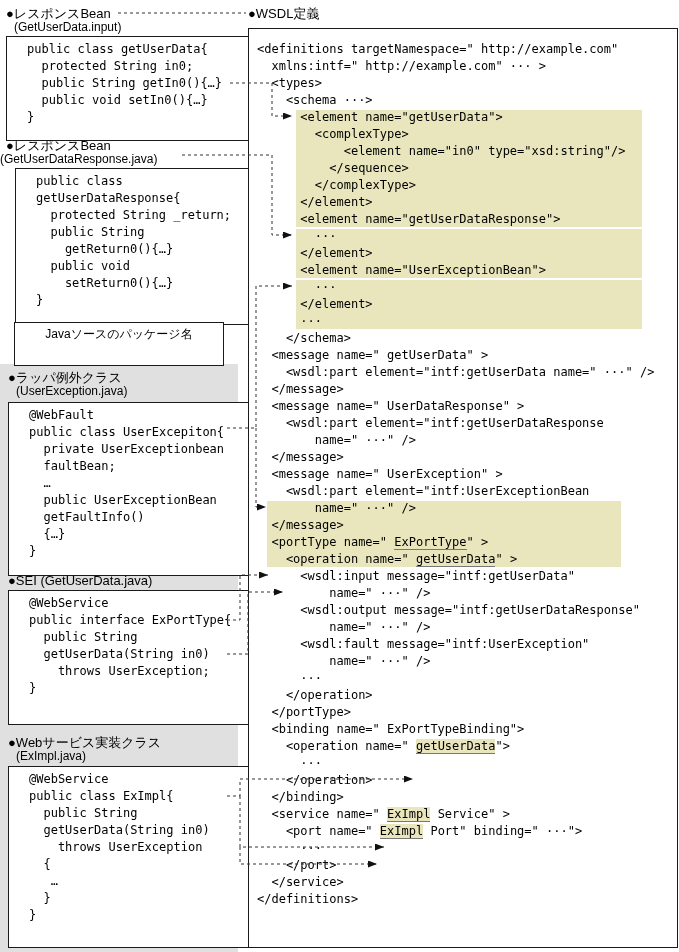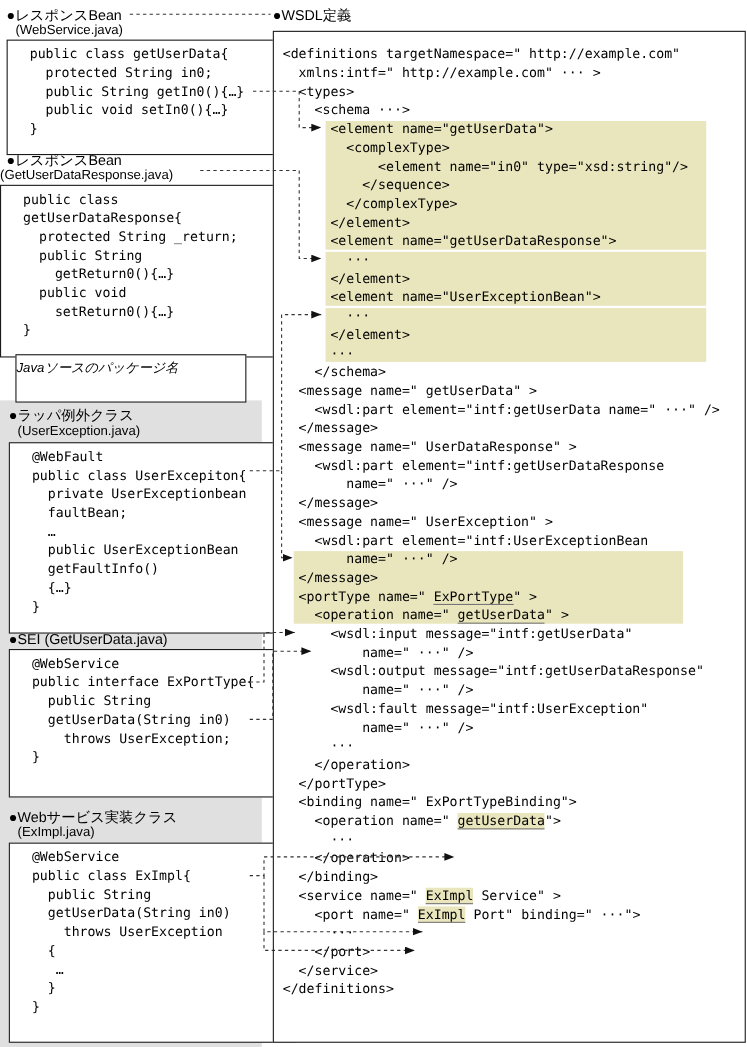--- a/index.html
+++ b/index.html
@@ -9,49 +9,49 @@
   }
   .abs{position:absolute}
   .heading{font-size:13px;white-space:nowrap}
   .subheading{font-size:12px;white-space:nowrap}
   .codebox{
     position:absolute;background:#fff;border:1px solid #1a1a1a;
     padding:4px 20px;font:12px/17px "DejaVu Sans Mono",monospace;white-space:pre;
   }
   .pkgbox{
     position:absolute;background:#fff;border:1px solid #1a1a1a;
-    text-align:left;font-size:12px;line-height:16px;padding-top:3px;font-style:italic;
+    text-align:center;font-size:12px;line-height:16px;padding-top:3px;
   }
   .graybg{position:absolute;background:var(--gray-bg,#e0e0e0)}
   .wsdlbox{position:absolute;background:#fff;border:1px solid #1a1a1a}
   .wsdl-code{
     position:absolute;inset:0;padding:12px 0 0 8px;
     font:12px/17px "DejaVu Sans Mono",monospace;
   }
   .wline{position:relative;z-index:1;white-space:pre}
   .hlw{background:var(--highlight,#e9e6bd);border-bottom:1px solid #777}
   .hl-block{position:absolute;z-index:0;background:var(--highlight,#e9e6bd)}
   .connectors{position:absolute;left:0;top:0;pointer-events:none;z-index:5}
 </style>
 </head>
 <body>
 
 <div class="graybg" style="left:0;top:364px;width:238px;height:588px"></div>
 
 <div class="heading abs" style="left:6px;top:5px">●レスポンスBean</div>
-<div class="subheading abs" style="left:14px;top:20px">(WebService.java)</div>
+<div class="subheading abs" style="left:14px;top:20px">(GetUserData.input)</div>
 <div class="codebox" style="left:6px;top:36px;width:224px;height:95px">public class getUserData{
   protected String in0;
   public String getIn0(){…}
   public void setIn0(){…}
 }</div>
 
 <div class="heading abs" style="left:6px;top:137px">●レスポンスBean</div>
 <div class="subheading abs" style="left:0;top:152px">(GetUserDataResponse.java)</div>
-<div class="codebox" style="left:0;top:168px;width:224px;height:147px">public class
+<div class="codebox" style="left:15px;top:168px;width:224px;height:147px">public class
 getUserDataResponse{
   protected String _return;
   public String
     getReturn0(){…}
   public void
     setReturn0(){…}
 }</div>
 
 <div class="pkgbox" style="left:14px;top:322px;width:208px;height:39px">
   <div>Javaソースのパッケージ名</div>

